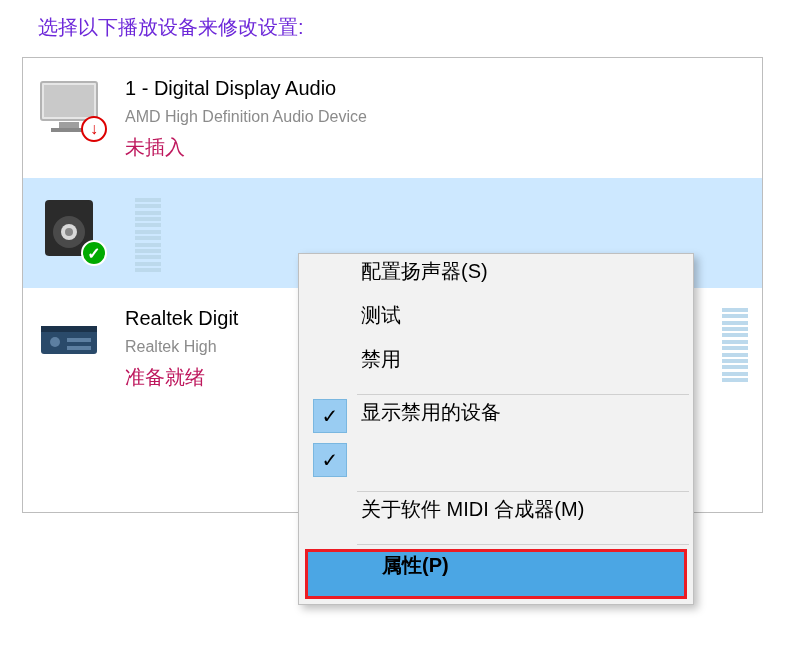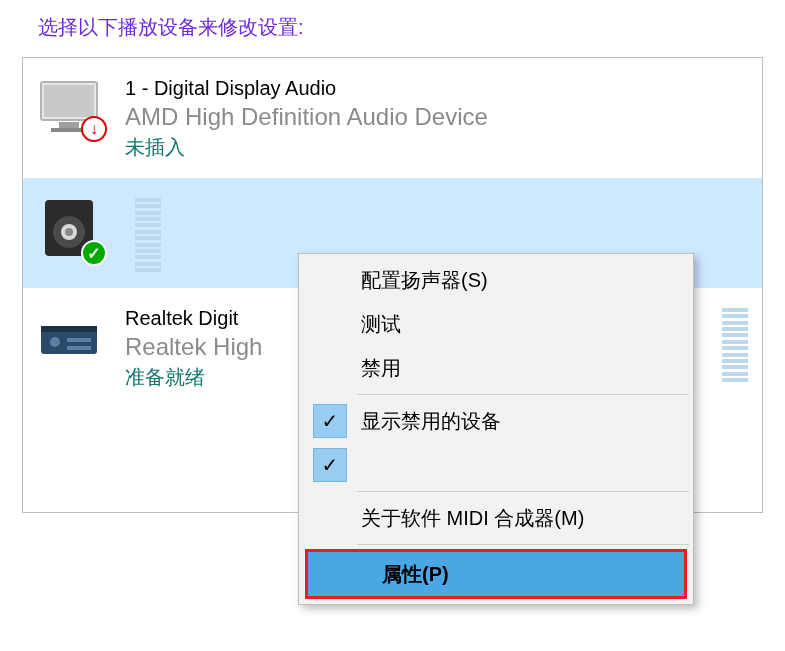--- a/index.html
+++ b/index.html
@@ -49,29 +49,29 @@
   }
   .device-text-col { flex: 1 1 auto; min-width: 0; }
   .device-title {
     font-size: 20px;
     color: #000;
     line-height: 28px;
     white-space: nowrap;
     overflow: hidden;
   }
   .device-sub {
-    font-size: 24px;
+    font-size: 16px;
     color: #8b8b8b;
     line-height: 30px;
     white-space: nowrap;
     overflow: hidden;
   }
   .device-status {
     font-size: 20px;
-    color: #0f766e;
+    color: #be185d;
     line-height: 30px;
   }
   .vu {
     width: 26px;
     height: 74px;
     margin-left: 10px;
     display: flex;
     flex-direction: column;
     justify-content: space-between;
     gap: 2px;
@@ -89,21 +89,20 @@
     width: 396px;
     background: #f2f2f2;
     border: 1px solid #bfbfbf;
     box-shadow: 4px 4px 8px rgba(0,0,0,0.25);
     padding: 4px 2px;
     font-size: 20px;
     z-index: 10;
   }
   .context-menu .item {
     display: flex;
-    align-items: center;
     height: 44px;
     padding-left: 12px;
   }
   .context-menu .check {
     width: 34px;
     height: 34px;
     display: flex;
     align-items: center;
     justify-content: center;
     margin-right: 14px;

